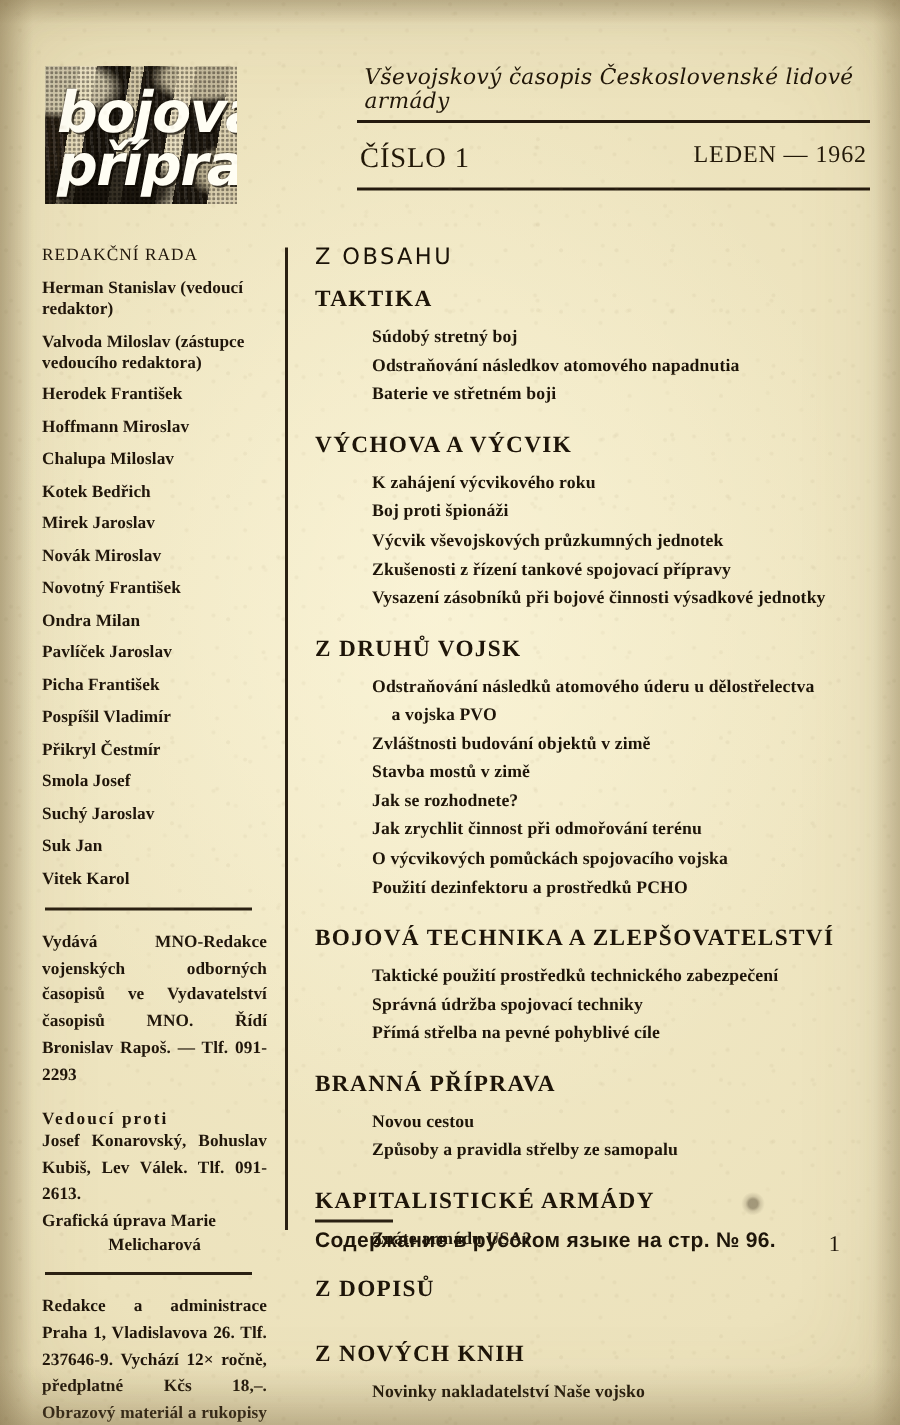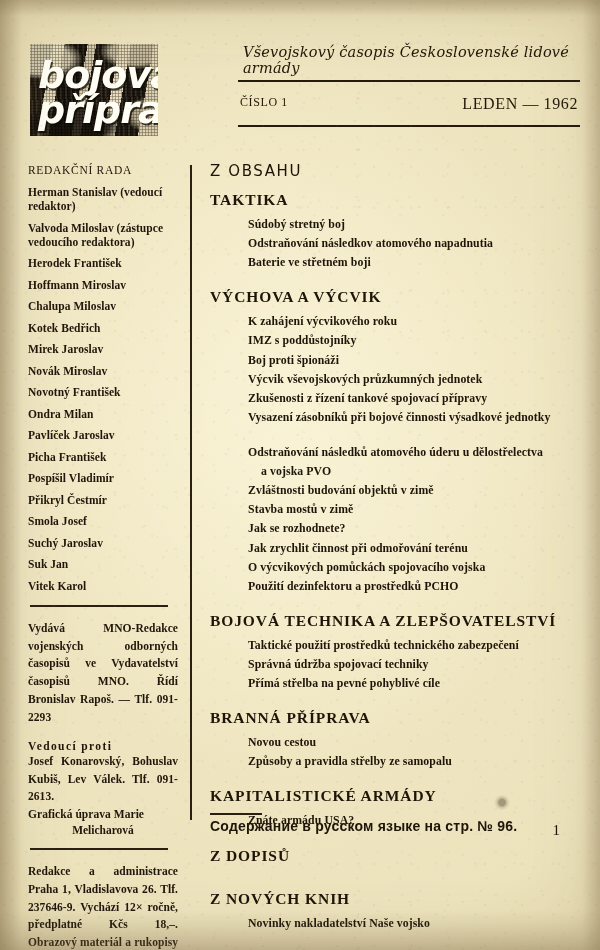--- a/index.html
+++ b/index.html
@@ -115,21 +115,21 @@
     position: absolute; left: 238px; top: 80px; width: 342px; height: 0;
     border-top: 2px solid #241a0e;
   }
   #rule-bottom {
     position: absolute; left: 238px; top: 125px; width: 342px; height: 0;
     border-top: 2.5px solid #241a0e;
   }
   #issue-no {
     position: absolute; left: 240px; top: 95px;
     font-family: "Liberation Serif", serif;
-    font-size: 12px;
+    font-size: 19px;
     letter-spacing: .6px;
     color: #221808;
   }
   #issue-date {
     position: absolute; right: 22px; top: 95px;
     font-family: "Liberation Serif", serif;
     font-size: 16px;
     letter-spacing: .6px;
     color: #221808;
   }
@@ -323,28 +323,28 @@
           <div class="sec-items">
             <div class="item"><span>Súdobý stretný boj</span></div>
             <div class="item"><span>Odstraňování následkov atomového napadnutia</span></div>
             <div class="item"><span>Baterie ve střetném boji</span></div>
           </div>
         </div>
         <div class="sec">
           <div class="sec-head">VÝCHOVA A VÝCVIK</div>
           <div class="sec-items">
             <div class="item"><span>K zahájení výcvikového roku</span></div>
-            <div class="item"><span>IMZ s poddůstojníky</span></div>
             <div class="item"><span>Boj proti špionáži</span></div>
             <div class="item"><span>Výcvik vševojskových průzkumných jednotek</span></div>
             <div class="item"><span>Zkušenosti z řízení tankové spojovací přípravy</span></div>
             <div class="item"><span>Vysazení zásobníků při bojové činnosti výsadkové jednotky</span></div>
           </div>
         </div>
         <div class="sec">
+          <div class="sec-head">Z DRUHŮ VOJSK</div>
           <div class="sec-items">
             <div class="item"><span>Odstraňování následků atomového úderu u dělostřelectva</span><span class="cont">a vojska PVO</span></div>
             <div class="item"><span>Zvláštnosti budování objektů v zimě</span></div>
             <div class="item"><span>Stavba mostů v zimě</span></div>
             <div class="item"><span>Jak se rozhodnete?</span></div>
             <div class="item"><span>Jak zrychlit činnost při odmořování terénu</span></div>
             <div class="item"><span>O výcvikových pomůckách spojovacího vojska</span></div>
             <div class="item"><span>Použití dezinfektoru a prostředků PCHO</span></div>
           </div>
         </div>

